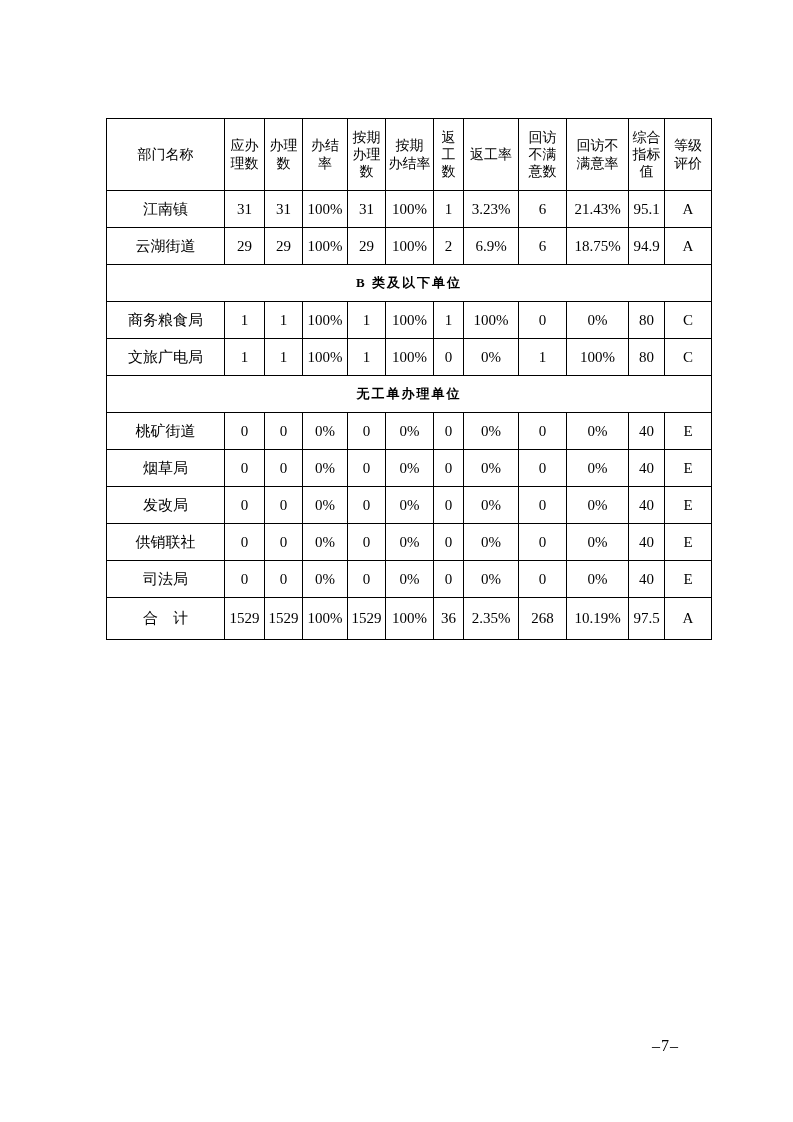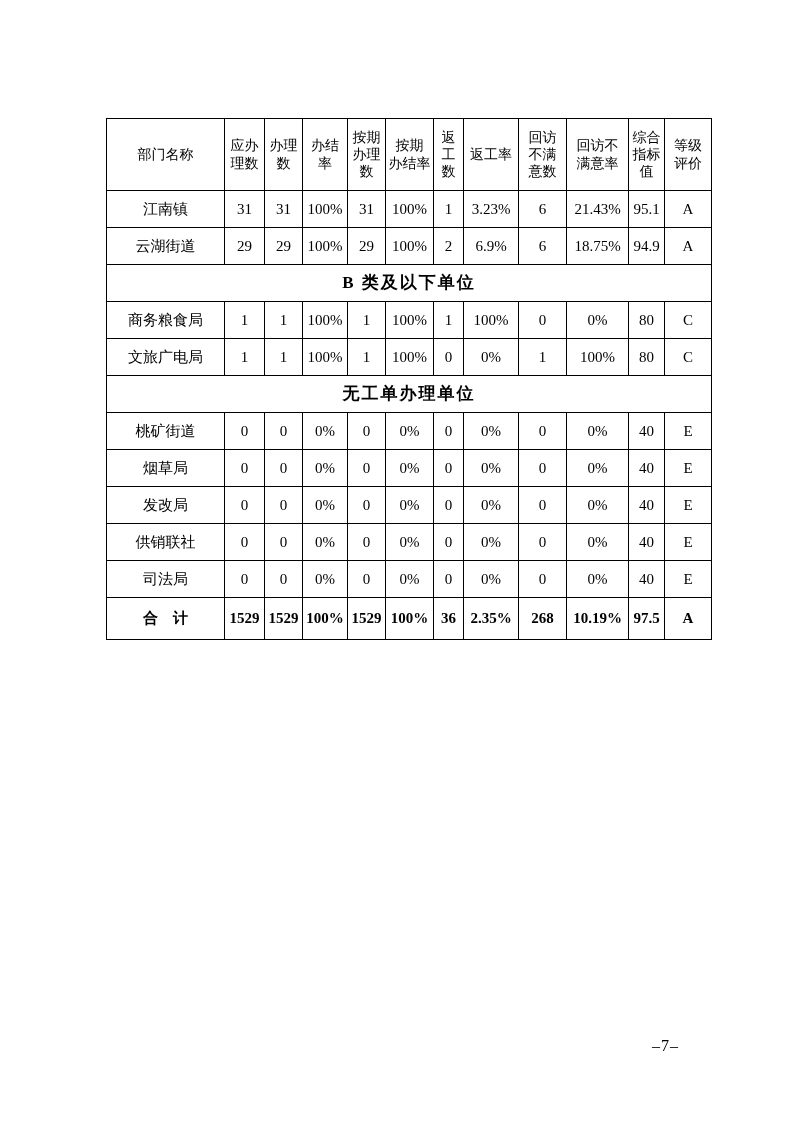--- a/index.html
+++ b/index.html
@@ -41,26 +41,26 @@
     font-weight: normal;
     white-space: pre-line;
   }
   table.report td {
     height: 37px;
     font-size: 15px;
     line-height: 1.1;
   }
   tr.section-row td {
     font-weight: bold;
-    font-size: 17px;
+    font-size: 13px;
     letter-spacing: 2px;
   }
   tr.total-row td {
     height: 42px;
-    font-weight: bold;
+    font-weight: normal;
     text-align: center;
   }
   .page-number {
     position: absolute;
     left: 652px;
     top: 1037px;
     font-size: 16px;
     letter-spacing: 1px;
   }
 </style>

